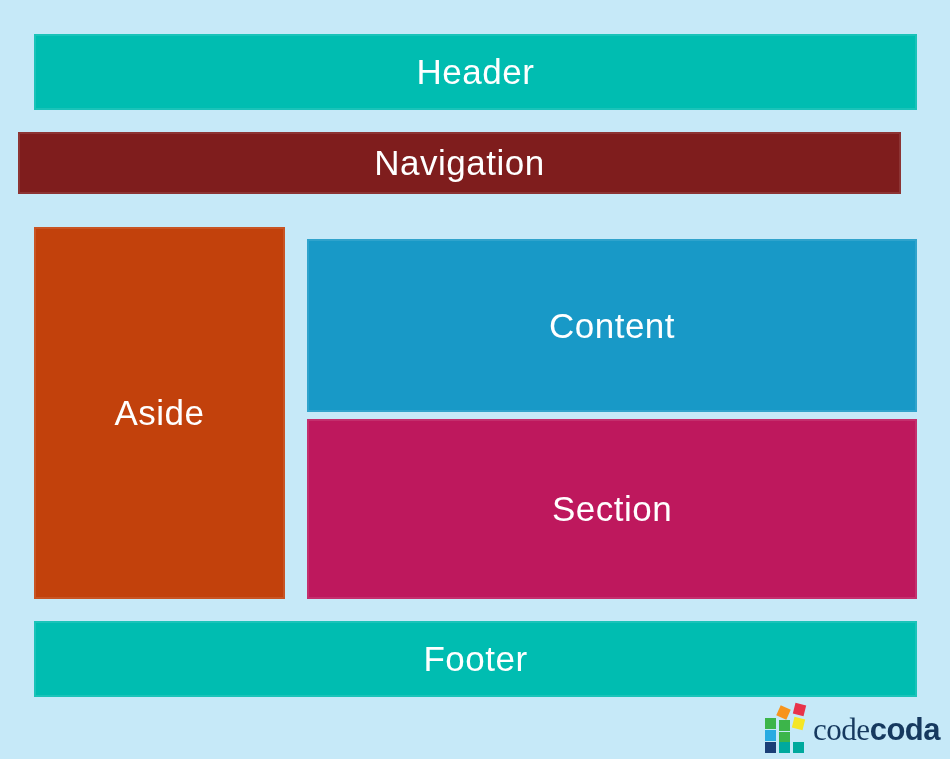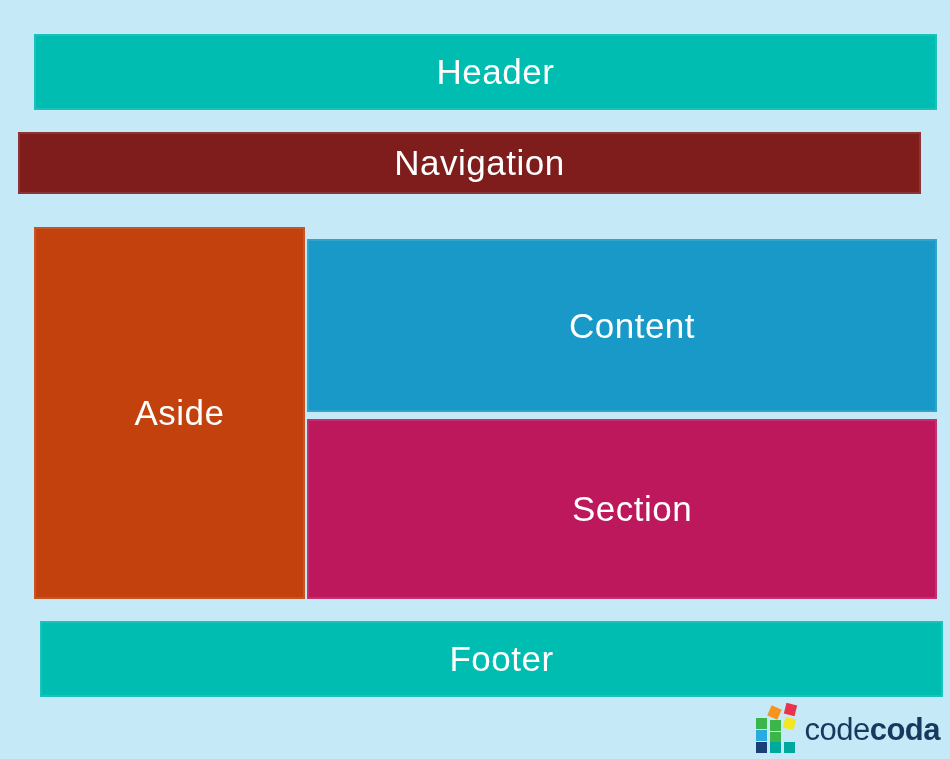--- a/index.html
+++ b/index.html
@@ -21,28 +21,27 @@
   .block {
     position: absolute;
     display: flex;
     align-items: center;
     justify-content: center;
     color: #ffffff;
     font-size: 35px;
     font-weight: 300;
     letter-spacing: 0.5px;
     box-shadow: inset 0 0 0 2px rgba(255,255,255,0.10);
-    padding-left: 20px;
   }
   .block-header     { left: 34px;  top: 34px;  width: 883px; height: 76px;  background: #00bdb1; }
   .block-navigation { left: 18px;  top: 132px; width: 883px; height: 62px;  background: #7f1d1d; }
   .block-aside      { left: 34px;  top: 227px; width: 251px; height: 372px; background: #c2410c; }
   .block-content    { left: 307px; top: 227px; width: 610px; height: 173px; background: #1899c7; margin-top: 12px; }
   .block-section    { left: 307px; top: 419px; width: 610px; height: 180px; background: #be185d; }
-  .block-footer     { left: 40px;  top: 621px; width: 883px; height: 76px;  background: #00bdb1; }
+  .block-footer     { left: 34px;  top: 621px; width: 883px; height: 76px;  background: #00bdb1; }
 
   
   .logo {
     position: absolute;
     right: 10px;
     top: 704px;
     height: 50px;
     display: flex;
     align-items: center;
   }
@@ -67,21 +66,21 @@
   .sq-navy      { left: 2px;  top: 38px; background: #1b3f77; }
   .sq-teal-1    { left: 16px; top: 38px; background: #00a99d; }
   .sq-teal-2    { left: 30px; top: 38px; background: #00a99d; }
   .logo-text {
     color: #16395f;
     font-size: 31px;
     line-height: 1;
     letter-spacing: -0.5px;
     white-space: nowrap;
   }
-  .logo-text .light { font-weight: 300; }
+  .logo-text .light { font-weight: 300; font-family: Liberation Serif, serif; }
   .logo-text .bold  { font-weight: 700; }
 </style>
 </head>
 <body>
 
 <div class="page">
 
   <div class="block block-header">
     <span>Header</span>
   </div>

